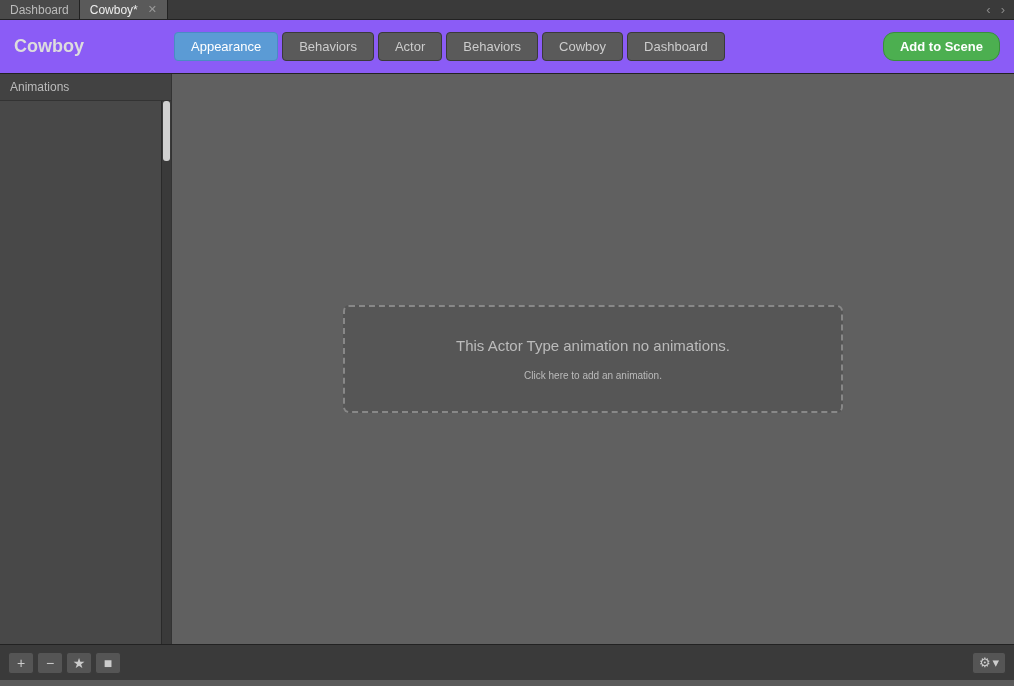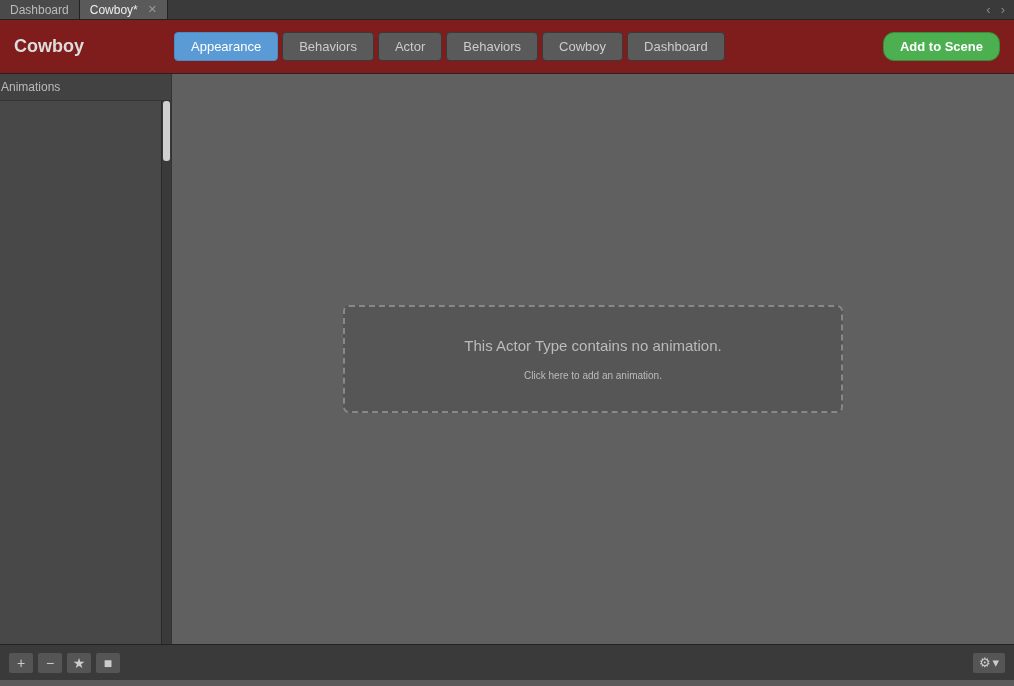--- a/index.html
+++ b/index.html
@@ -64,21 +64,21 @@
       color: #888;
       font-size: 13px;
       cursor: pointer;
       padding: 2px 3px;
     }
 
     
     .header {
       display: flex;
       align-items: center;
-      background: #7f1d1d;
+      background: #8b5cf6;
       height: 54px;
       padding: 0 14px;
       border-bottom: 1px solid #222;
     }
 
     .actor-title {
       font-size: 18px;
       font-weight: bold;
       color: #ddd;
       margin-right: 20px;
@@ -129,21 +129,21 @@
     
     .left-sidebar {
       width: 172px;
       background: #4a4a4a;
       border-right: 1px solid #333;
       display: flex;
       flex-direction: column;
     }
 
     .sidebar-header {
-      padding: 6px 1px;
+      padding: 6px 10px;
       font-size: 12px;
       color: #bbb;
       background: #424242;
       border-bottom: 1px solid #333;
     }
 
     .sidebar-content {
       flex: 1;
       display: flex;
     }
@@ -292,21 +292,21 @@
     <div class="sidebar-content">
       <div class="sidebar-list"></div>
       <div class="sidebar-scrollbar">
         <div class="scrollbar-thumb"></div>
       </div>
     </div>
   </div>
 
   <div class="main-content">
     <div class="empty-state-box">
-      <div class="empty-state-line1">This Actor Type contains no animation.</div>
+      <div class="empty-state-line1">This Actor Type animation no animations.</div>
       <div class="empty-state-line2">Click here to add an animation.</div>
     </div>
   </div>
 </div>
 
 <div class="bottom-toolbar">
   <div class="toolbar-btn">+</div>
   <div class="toolbar-btn">−</div>
   <div class="toolbar-btn">★</div>
   <div class="toolbar-btn">■</div>

